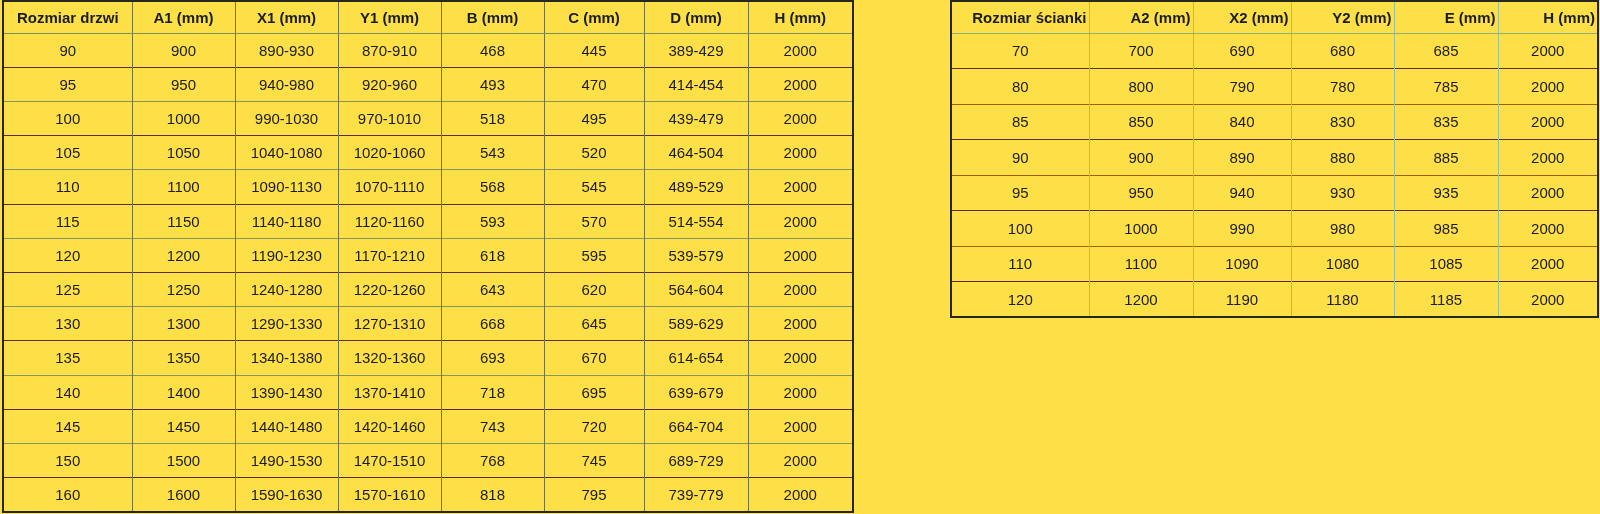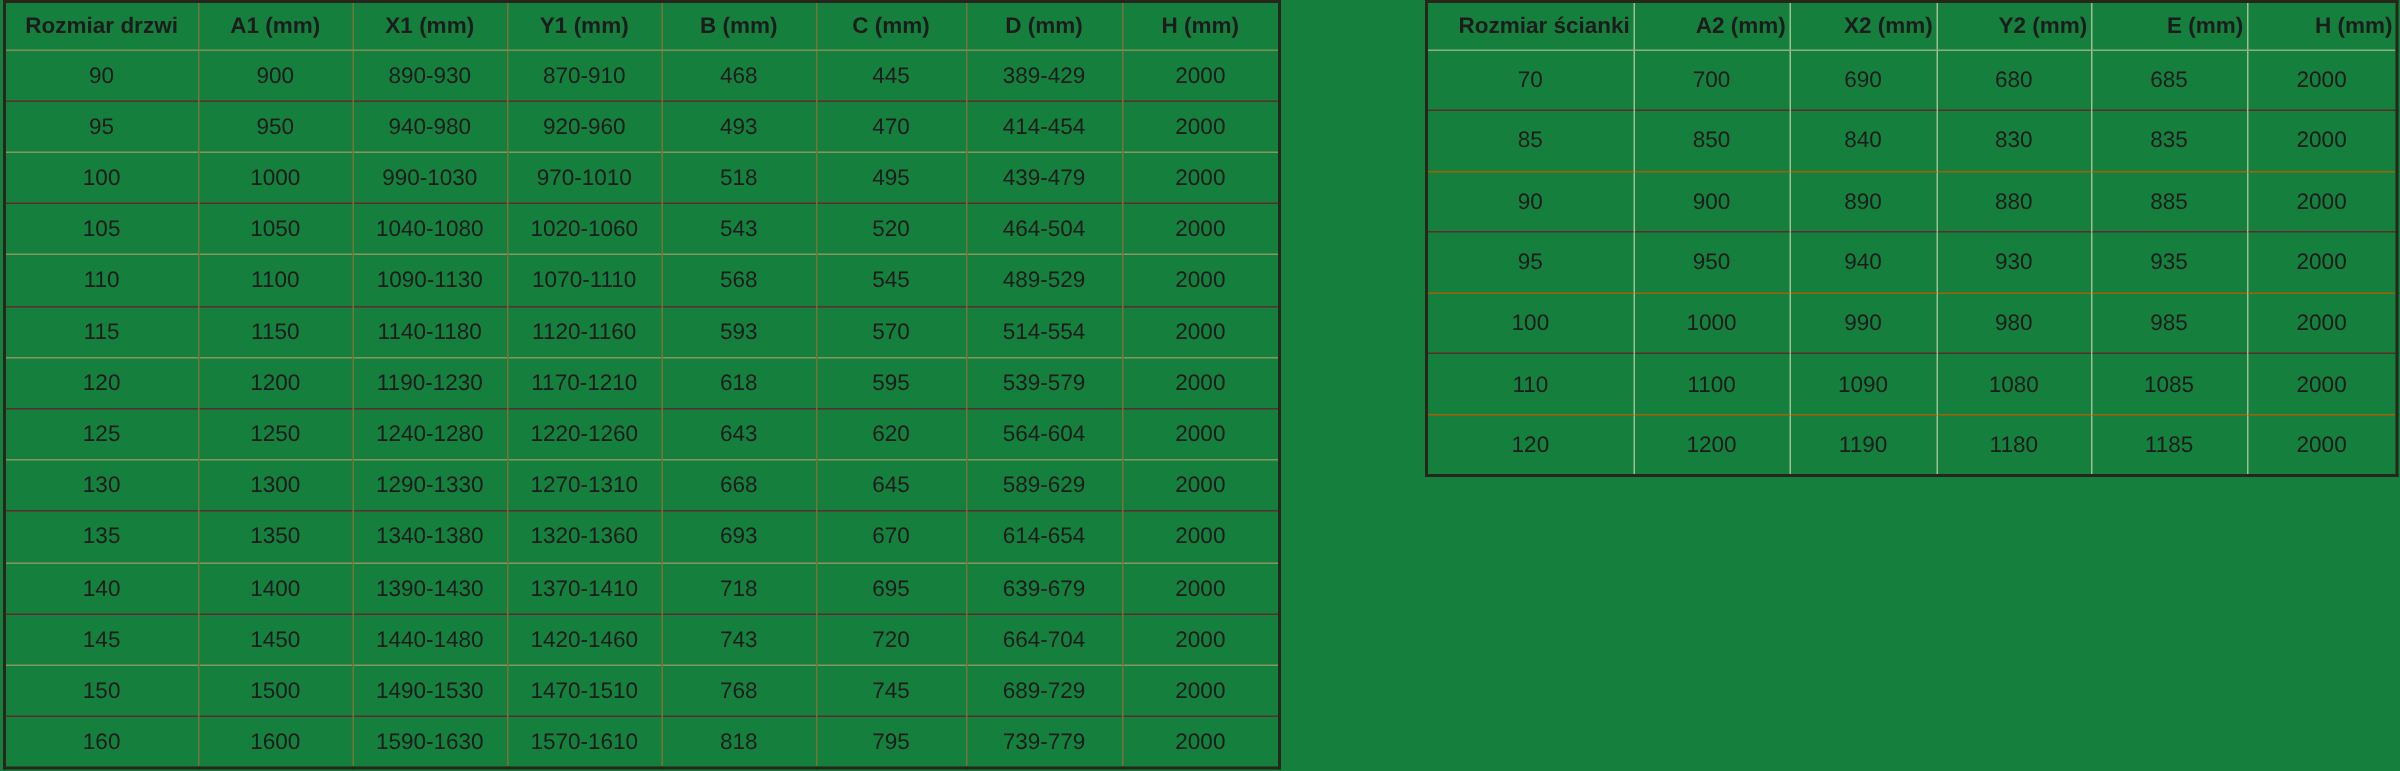--- a/index.html
+++ b/index.html
@@ -4,21 +4,21 @@
 <style>
   html, body {
     margin: 0;
     padding: 0;
     background: #ffffff;
   }
   .canvas {
     position: relative;
     width: 1600px;
     height: 514px;
-    background: #15803d;
+    background: #fde047;
     overflow: hidden;
     font-family: "Liberation Sans", "DejaVu Sans", sans-serif;
     color: #1c1c1c;
   }
   table.spec {
     border-collapse: collapse;
     table-layout: fixed;
     border: 2px solid #26261a;
   }
   table.spec th,
@@ -276,20 +276,28 @@
       <tbody>
         <tr>
           <td>70</td>
           <td>700</td>
           <td>690</td>
           <td>680</td>
           <td>685</td>
           <td>2000</td>
         </tr>
         <tr>
+          <td>80</td>
+          <td>800</td>
+          <td>790</td>
+          <td>780</td>
+          <td>785</td>
+          <td>2000</td>
+        </tr>
+        <tr>
           <td>85</td>
           <td>850</td>
           <td>840</td>
           <td>830</td>
           <td>835</td>
           <td>2000</td>
         </tr>
         <tr>
           <td>90</td>
           <td>900</td>

